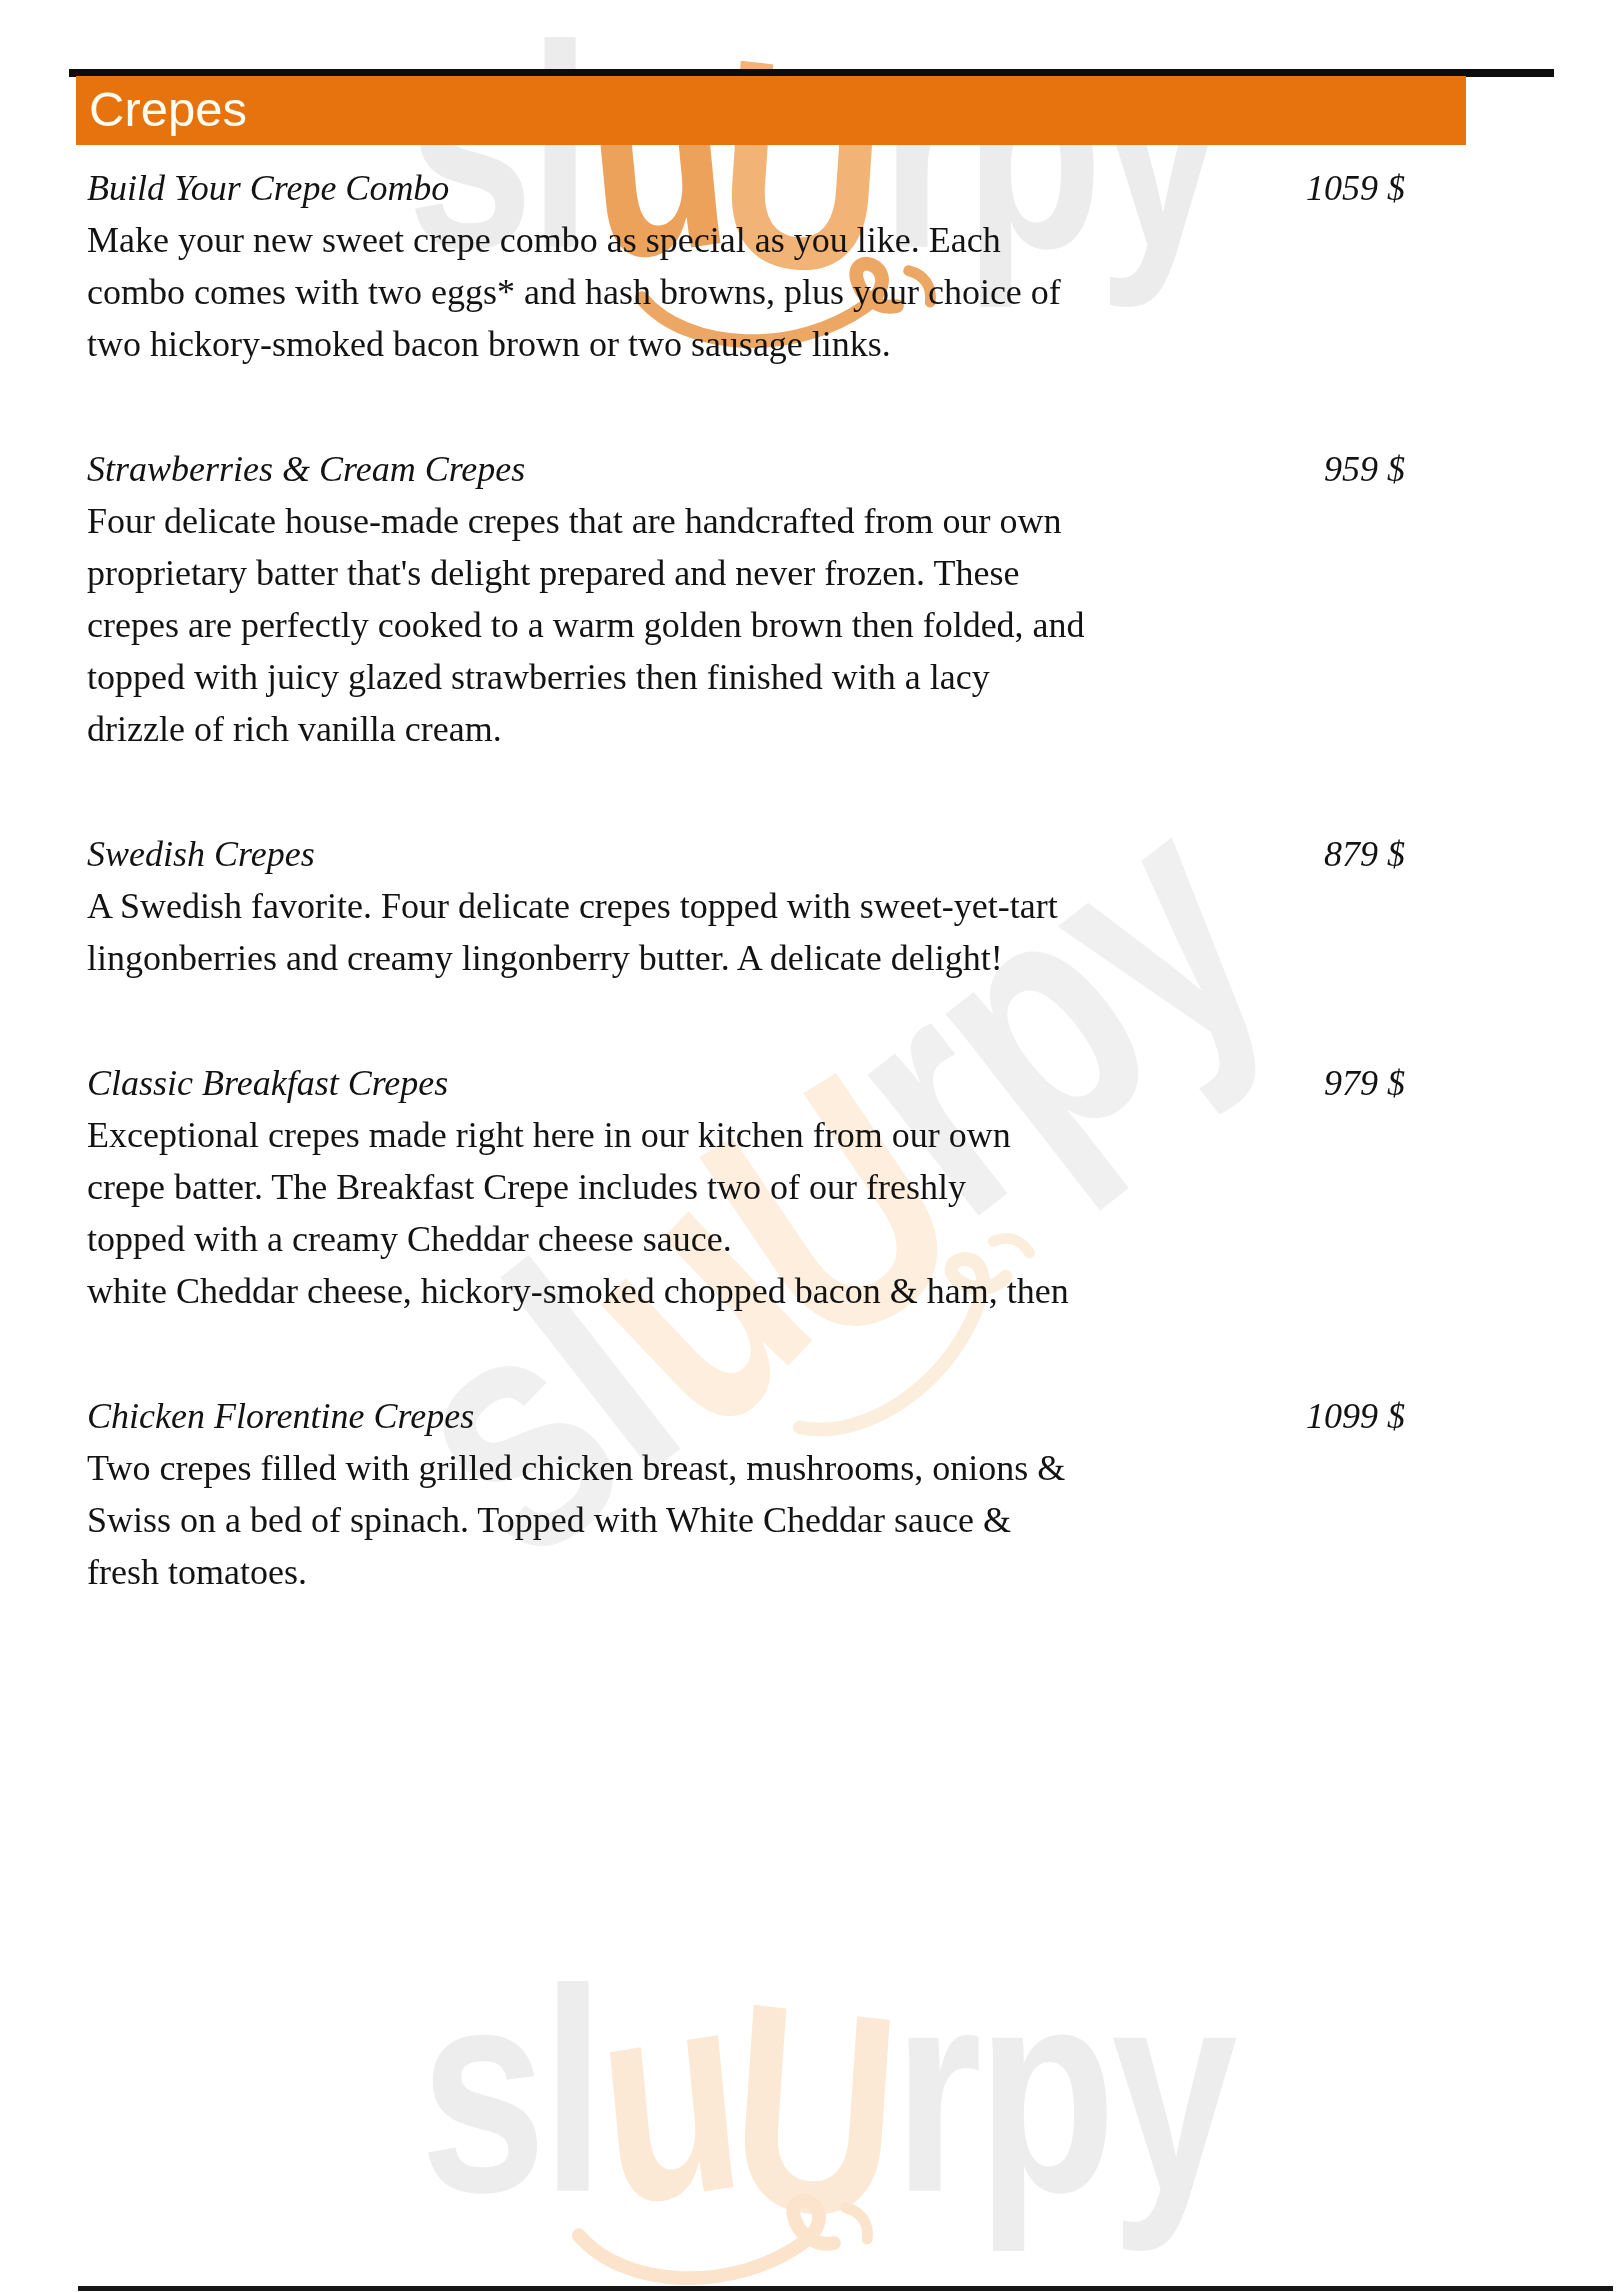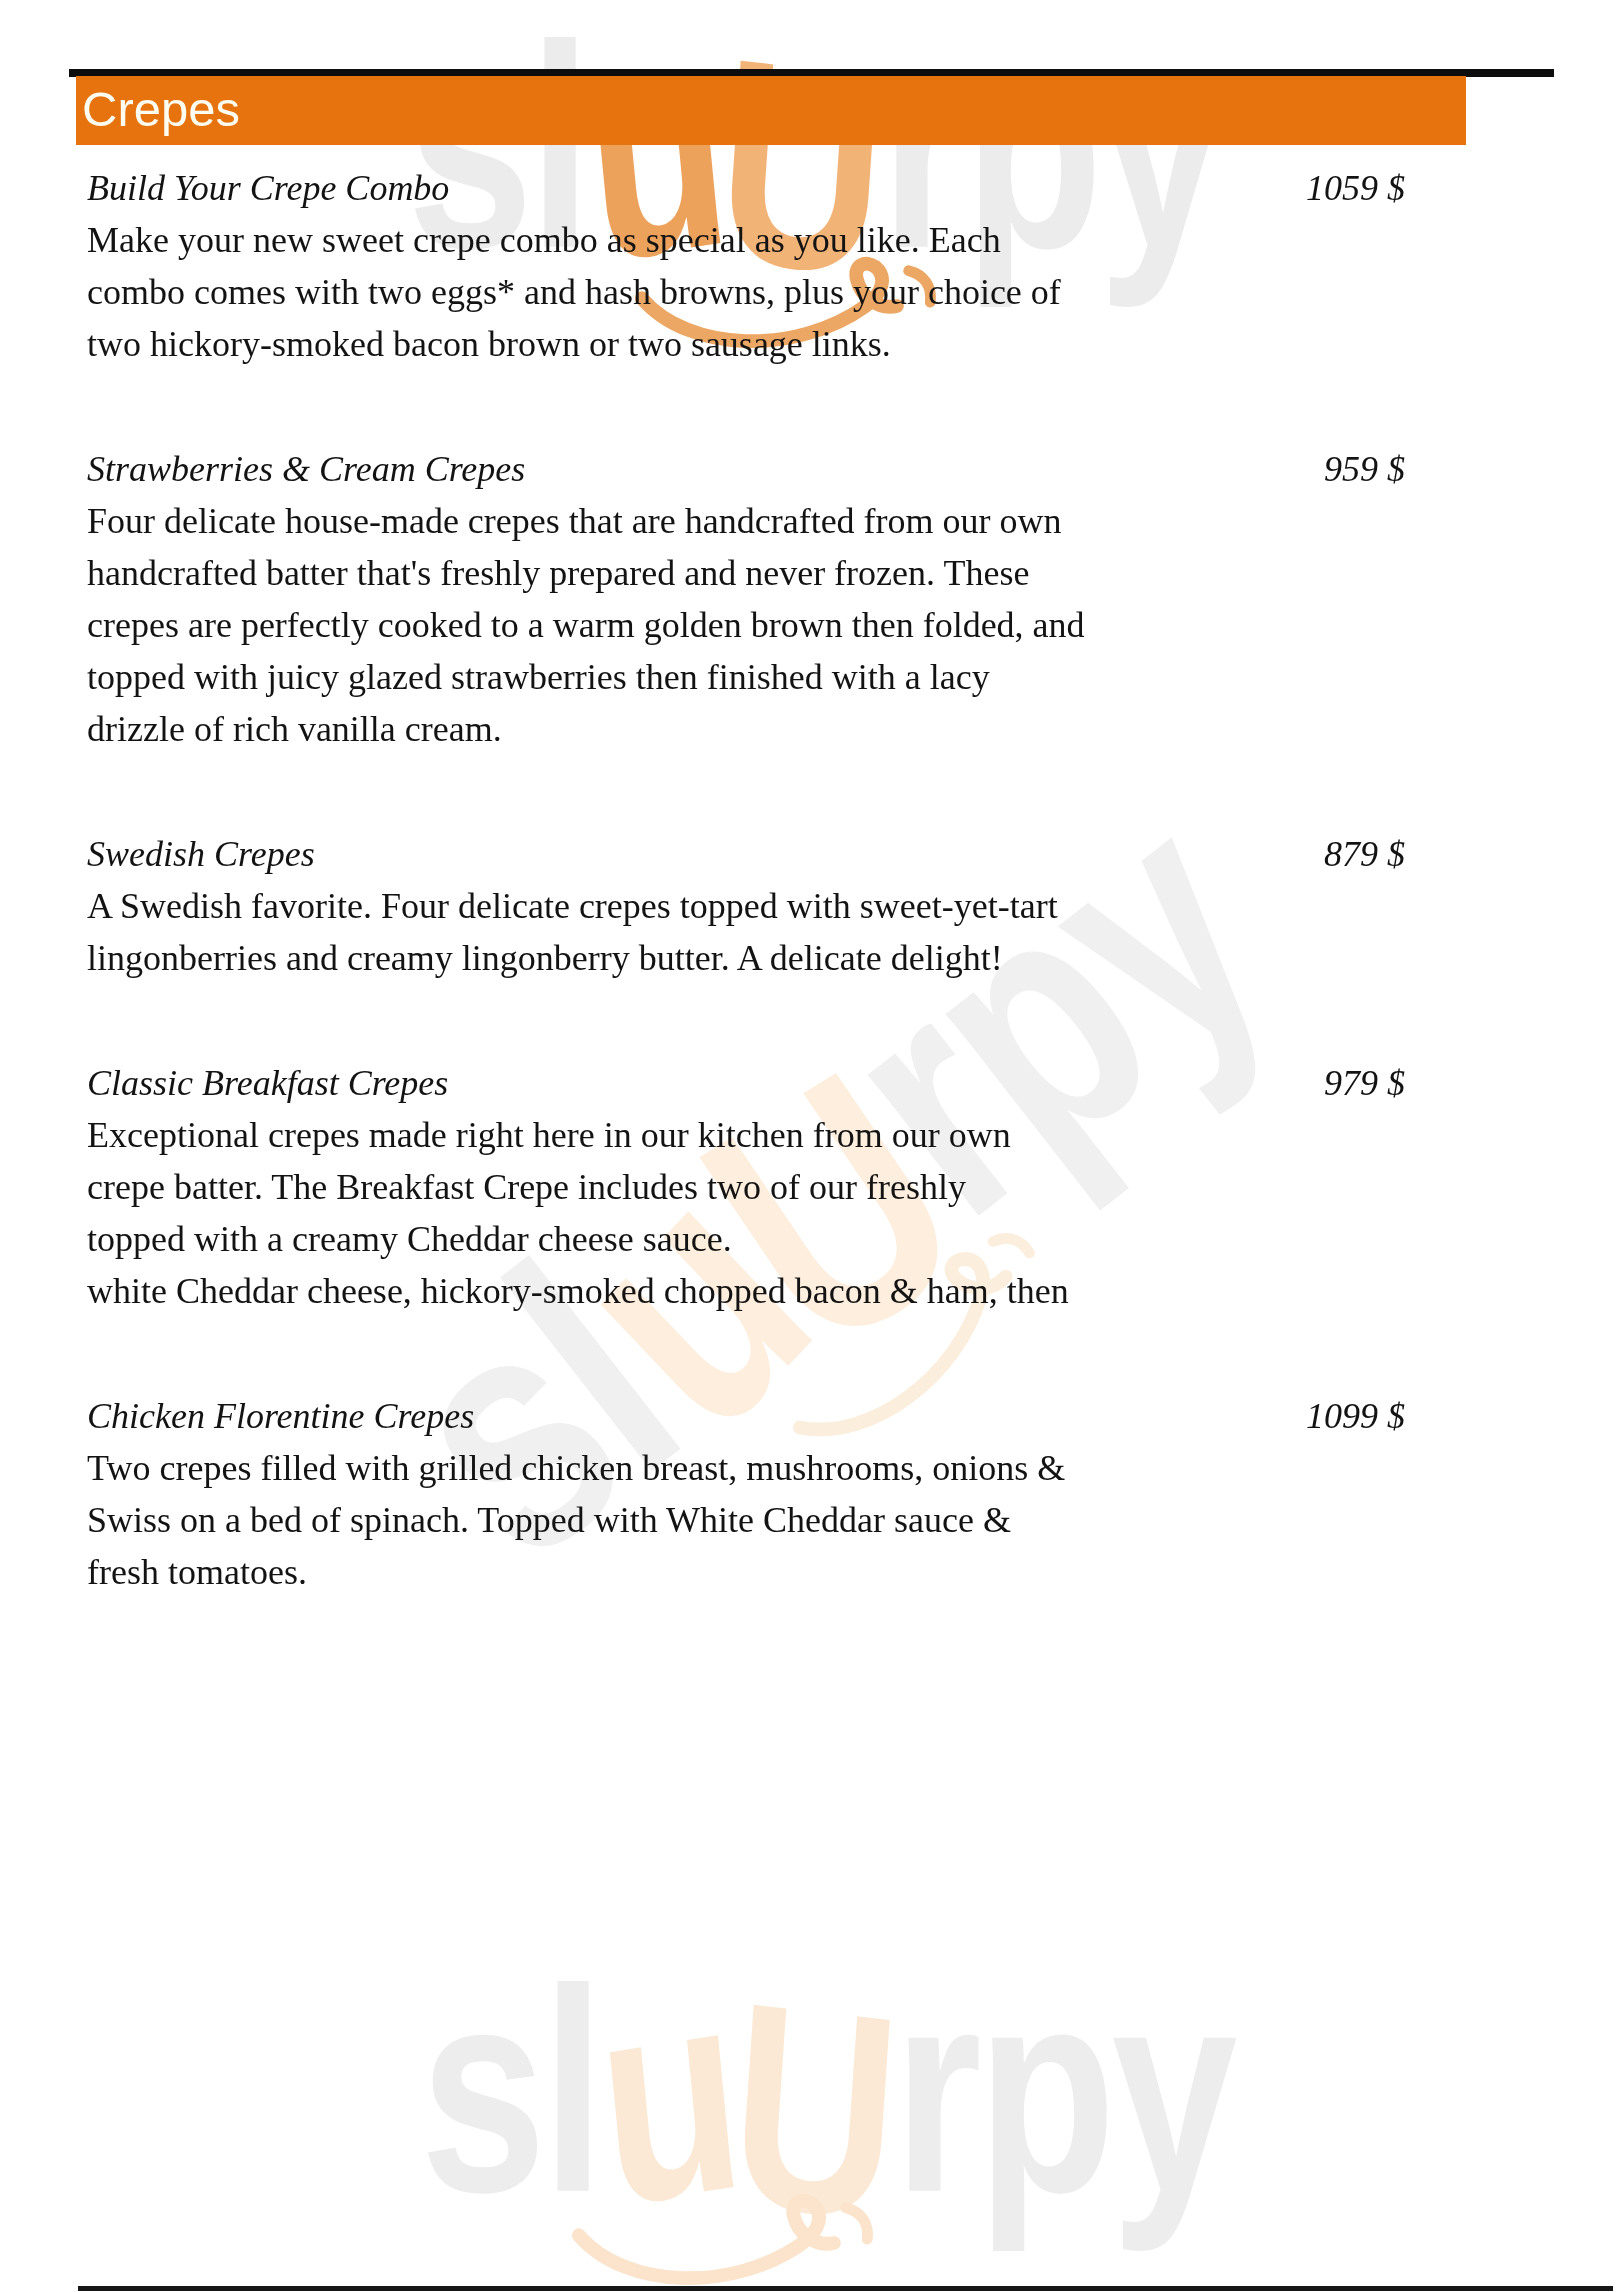--- a/index.html
+++ b/index.html
@@ -57,21 +57,21 @@
     position:absolute; z-index:2;
     left:76px; top:76px; width:1390px; height:69px;
     background:#e6730e;
   }
   .section-title {
     margin:0;
     font-family:"Liberation Sans", sans-serif;
     font-weight:normal;
     font-size:49px;
     line-height:67px;
-    padding-left:6px;
+    padding-left:13px;
     color:#fdfdf2;
   }
   .bottombar {
     position:absolute; z-index:2;
     left:78px; top:2286px; width:1535px; height:4.9px;
     background:#161616;
   }
 
   
   .items {
@@ -143,21 +143,21 @@
         </div>
   </section>
 
   <section class="item">
     <div class="row">
       <h2 class="name">Strawberries &amp; Cream Crepes</h2>
       <div class="price">959 $</div>
     </div>
     <div class="desc">
           <div class="line">Four delicate house-made crepes that are handcrafted from our own</div>
-          <div class="line">handcrafted batter that's freshly prepared and never frozen. These</div>
+          <div class="line">proprietary batter that's delight prepared and never frozen. These</div>
           <div class="line">crepes are perfectly cooked to a warm golden brown then folded, and</div>
           <div class="line">topped with juicy glazed strawberries then finished with a lacy</div>
           <div class="line">drizzle of rich vanilla cream.</div>
         </div>
   </section>
 
   <section class="item">
     <div class="row">
       <h2 class="name">Swedish Crepes</h2>
       <div class="price">879 $</div>

